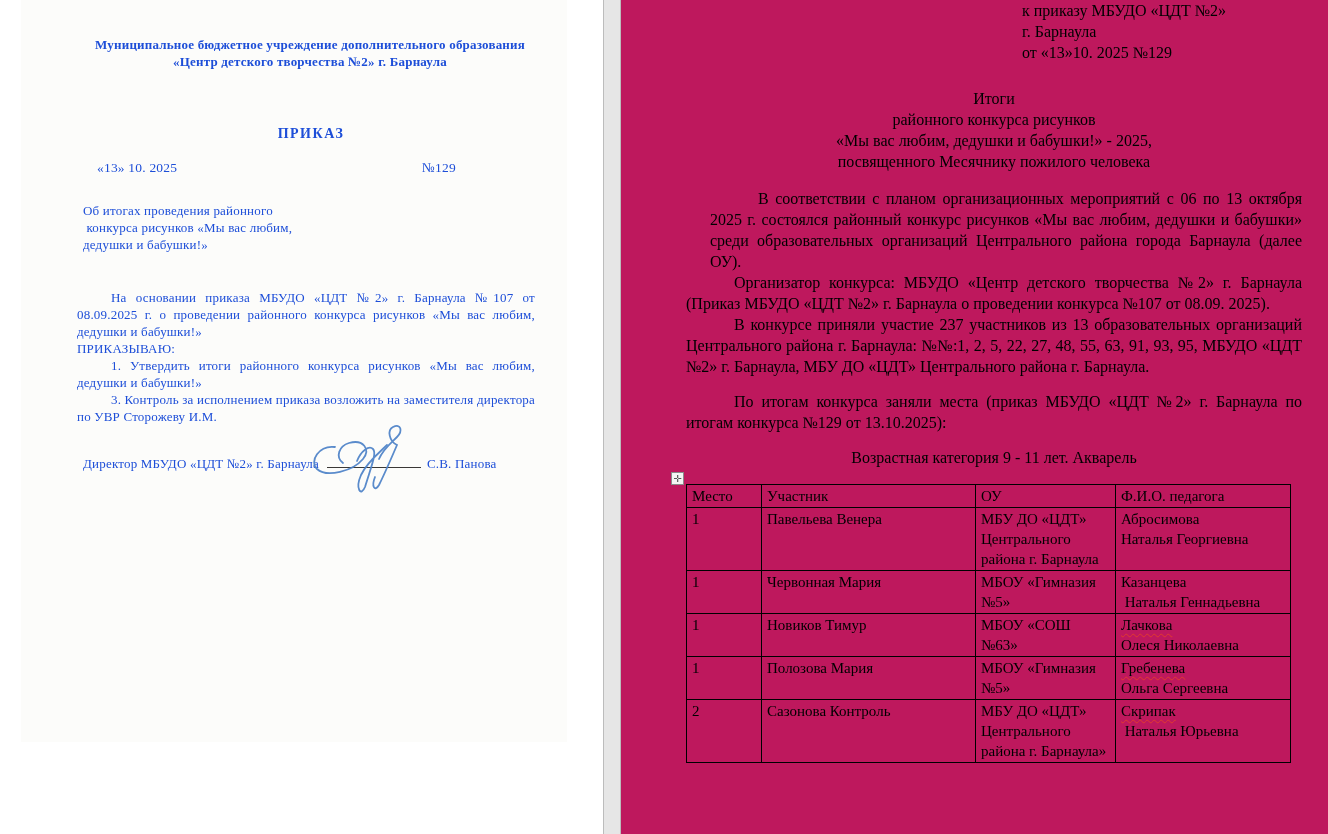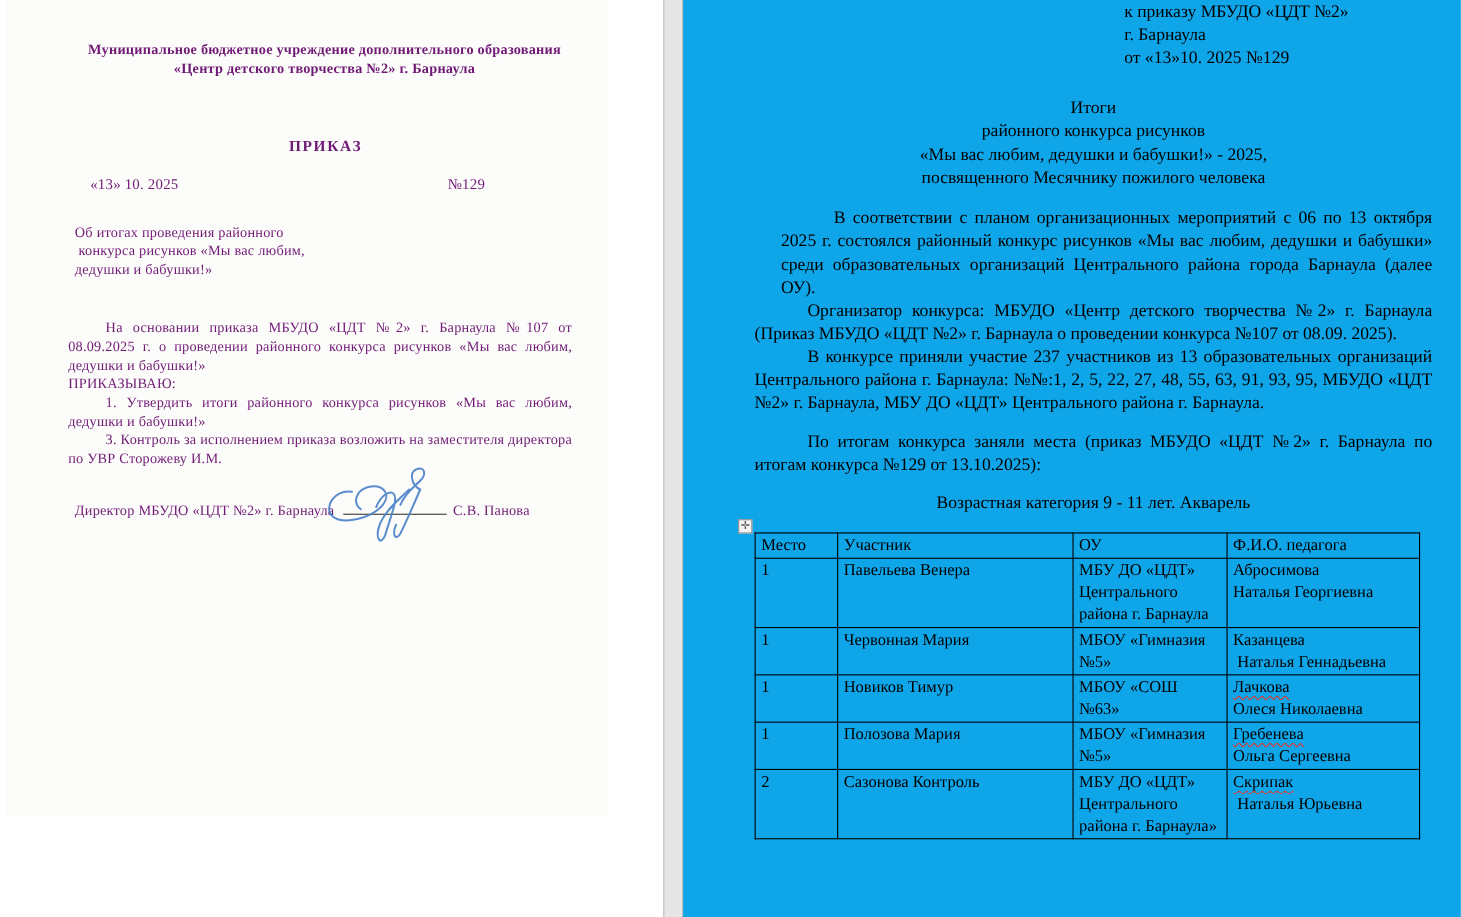--- a/index.html
+++ b/index.html
@@ -1,22 +1,22 @@
 <!DOCTYPE html>
 <html lang="ru"><head>
 <meta charset="utf-8">
 <style>
   * { margin:0; padding:0; box-sizing:border-box; }
   html,body { width:1328px; height:834px; background:#ffffff; overflow:hidden;
               font-family:"Liberation Serif", serif; }
 
   
   .scan-pane {
-    position:absolute; left:6px; top:0; width:546px; height:742px;
-    background:#fcfcfa; color:#701a75; letter-spacing:.2px;
+    position:absolute; left:21px; top:0; width:546px; height:742px;
+    background:#fcfcfa; color:#1d4ed8; letter-spacing:.2px;
   }
   .scan-org {
     margin:36px 0 0 0; padding-left:32px; text-align:center;
     font-weight:bold; font-size:13px; line-height:17px; white-space:pre-line;
   }
   .scan-prikaz {
     margin-top:56px; padding-left:34px; text-align:center;
     font-weight:bold; font-size:14px; letter-spacing:1.5px;
   }
   .scan-daterow { position:relative; height:16px; margin-top:18px; font-size:13.5px;text-decoration:underline; }
@@ -30,21 +30,21 @@
   .sig-line { display:inline-block; width:94px; border-bottom:1px solid #3a3836; height:13px; margin:0 6px 0 8px; }
   .sig-svg { position:absolute; left:222px; top:-40px; pointer-events:none; }
 
   
   .pane-divider {
     position:absolute; left:603px; top:0; width:18px; height:834px;
     background:#e6e6e6; border-left:1px solid #bcbcbc; border-right:1px solid #bcbcbc;
   }
 
   
-  .doc-pane { position:absolute; left:621px; top:0; width:707px; height:834px; background:#0ea5e9; color:#000; }
+  .doc-pane { position:absolute; left:621px; top:0; width:707px; height:834px; background:#be185d; color:#000; }
   .doc-content { position:absolute; left:65px; top:0; width:616px; font-size:16px; line-height:21px; }
   .approval { margin-left:336px; white-space:pre-line; }
   .doc-title { margin-top:25px; text-align:center; white-space:pre-line; }
   .doc-par { text-align:justify; text-indent:48px; }
   .p1 { margin-top:16px;margin-left:24px; }
   .p4 { margin-top:14px; }
   .category { margin-top:14px; text-align:center; }
 
   .tbl-wrap { position:relative; margin-top:16px; }
   .move-handle {

